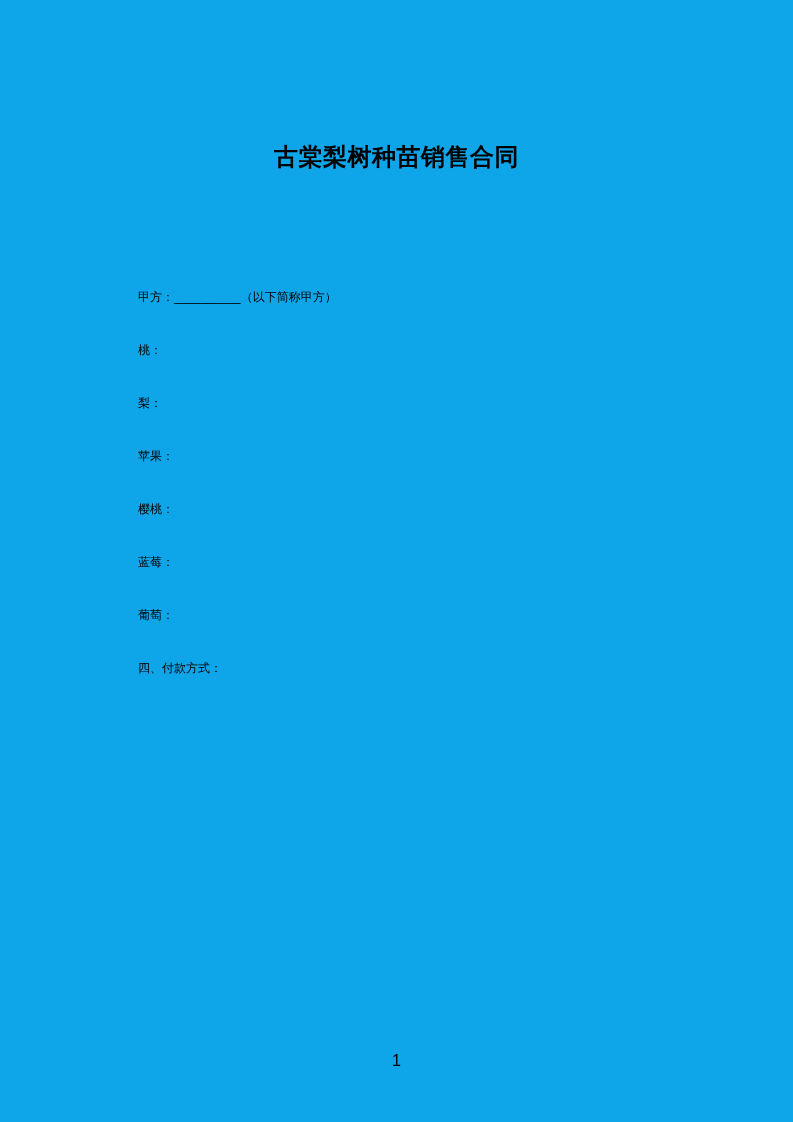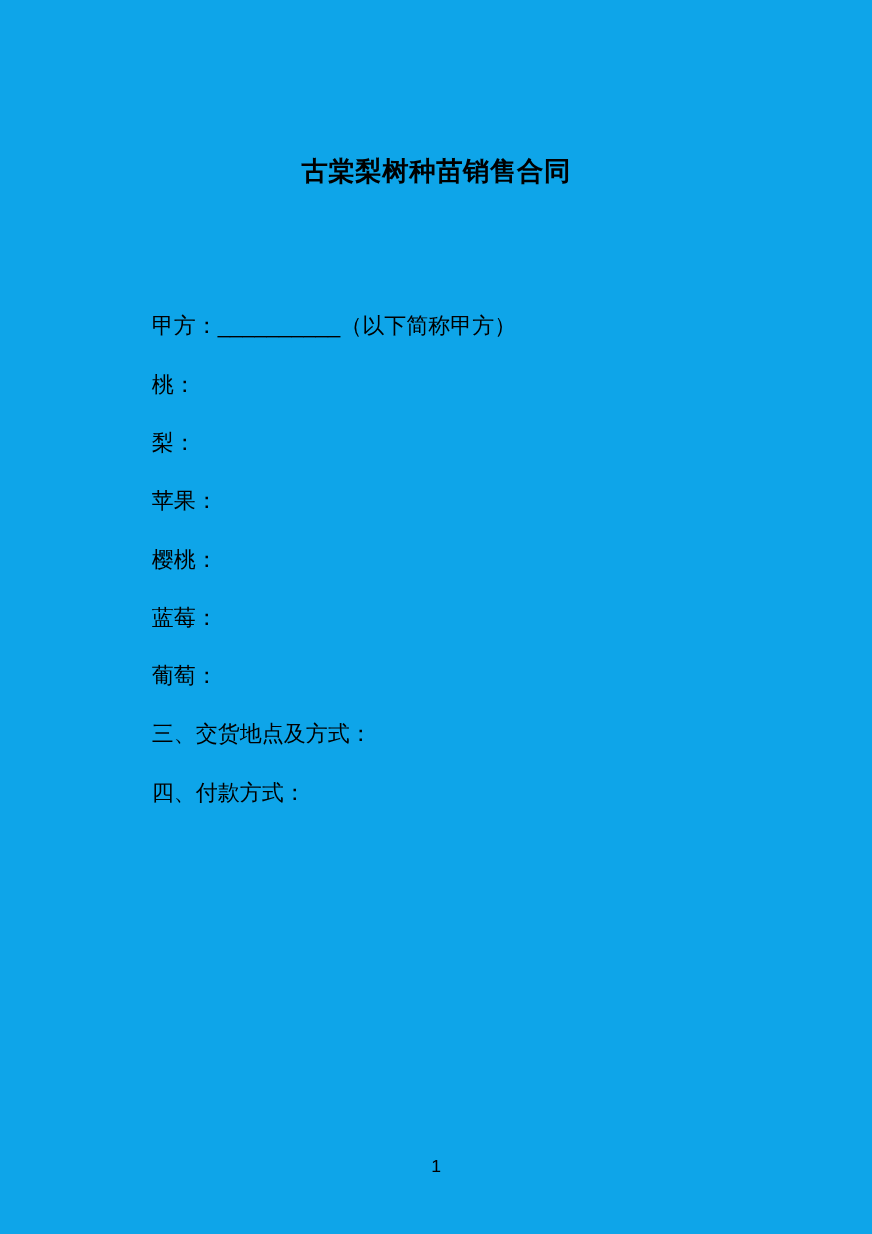--- a/index.html
+++ b/index.html
@@ -22,21 +22,21 @@
   }
   .doc-title {
     font-size: 24px;
     font-weight: 700;
     line-height: 34px;
     text-align: center;
     margin: 0 0 108px 0;
     letter-spacing: 0.5px;
   }
   .para {
-    font-size: 20px;
+    font-size: 12px;
     line-height: 31px;
     margin: 0 0 22px 0;
     text-indent: 41px;
     text-align: justify;
     word-break: break-all;
   }
   .footer-pagenum {
     position: absolute;
     top: 1051px;
     left: 0;
@@ -62,20 +62,19 @@
 
     <div>
       <p class="para">桃：</p>
       <p class="para">梨：</p>
       <p class="para">苹果：</p>
       <p class="para">樱桃：</p>
       <p class="para">蓝莓：</p>
       <p class="para">葡萄：</p>
     </div>
 
-    <p class="para">三、交货地点及方式：</p>
 
     <p class="para">四、付款方式：</p>
 
   </div>
 
   <div class="footer-pagenum">1</div>
 </div>
 
 </body></html>

